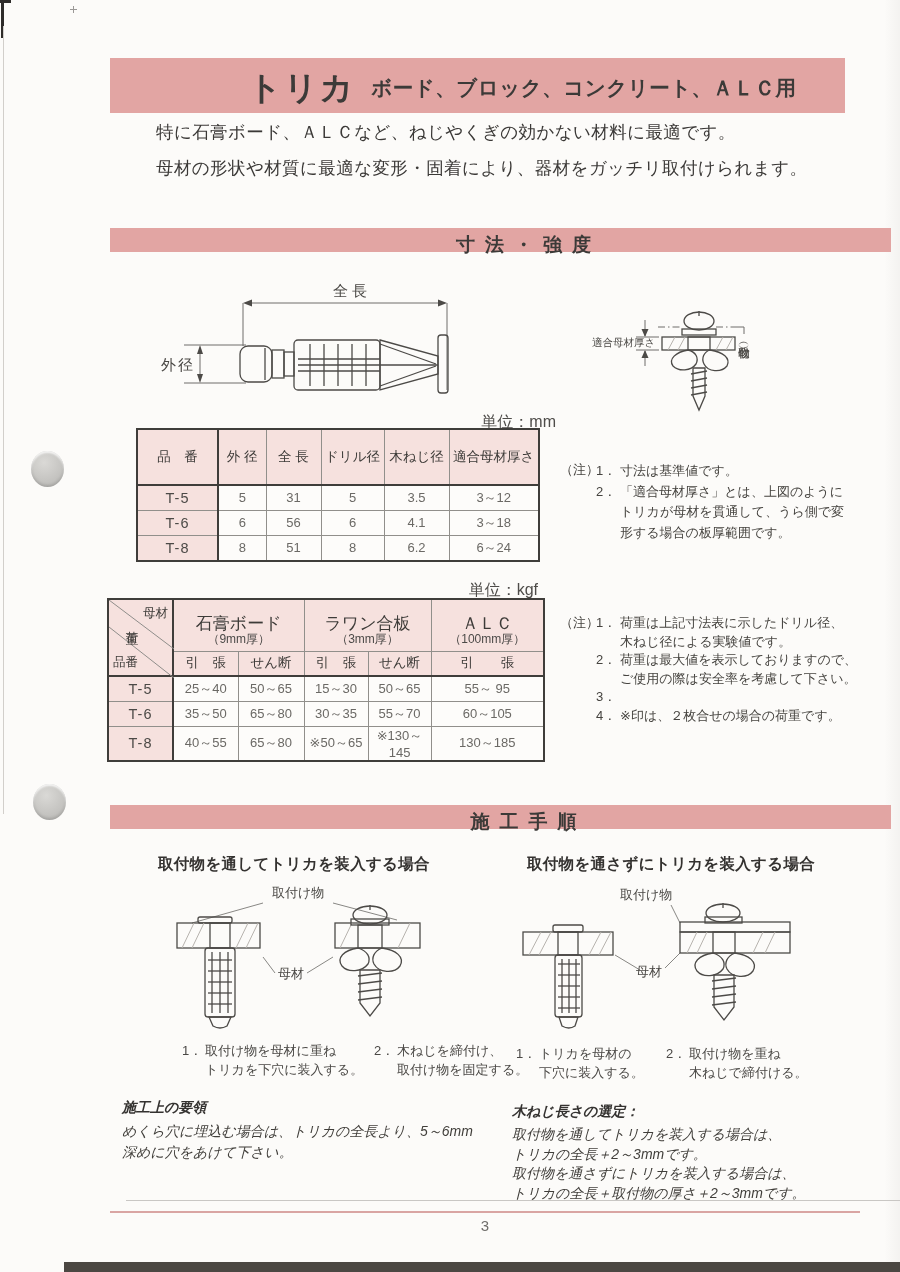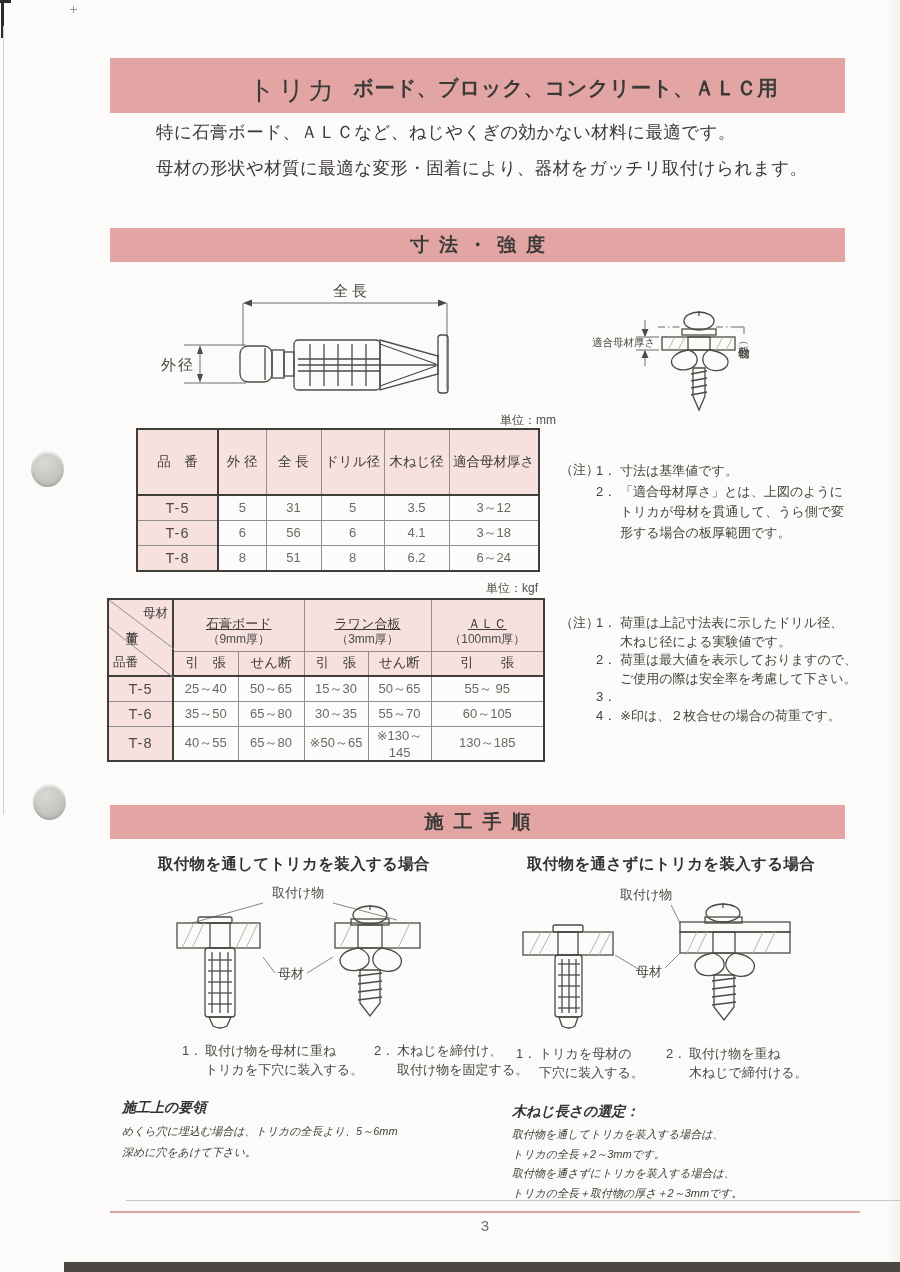--- a/index.html
+++ b/index.html
@@ -2,41 +2,41 @@
 <html><head>
 <meta charset="utf-8">
 <style>
   html,body{margin:0;padding:0;background:#e8e6e3;}
   .page{position:relative;width:900px;height:1272px;margin:0 auto;background:#fcfbf9;
         font-family:"Liberation Sans","DejaVu Sans",sans-serif;color:#3b3937;overflow:hidden;}
   .abs{position:absolute;}
   
   .banner{position:absolute;left:110px;width:735px;background:#e2a5a3;color:#3c3a38;}
   .banner1{top:58px;height:55px;display:flex;align-items:flex-end;box-sizing:border-box;padding:0 0 9px 138px;}
-  .banner1 .ttl{font-size:27px;font-weight:400;line-height:1;letter-spacing:2px;}
+  .banner1 .ttl{font-size:33px;font-weight:700;line-height:1;letter-spacing:2px;}
   .banner1 .sub{font-size:20.5px;font-weight:700;margin-left:16px;padding-bottom:2px;letter-spacing:0.5px;}
-  .banner-mid{height:34px;line-height:34px;text-align:center;font-size:19px;font-weight:600;letter-spacing:10px;text-indent:10px;}
+  .banner-mid{height:24px;line-height:34px;text-align:center;font-size:19px;font-weight:600;letter-spacing:10px;text-indent:10px;padding-left:46px;}
   .banner2{top:228px;} .banner3{top:805px;}
   
   .intro{left:156px;font-size:17.5px;font-weight:500;letter-spacing:0.4px;color:#3b3937;white-space:nowrap;}
   
   .figlab{color:#4a4845;white-space:nowrap;}
   .vert{writing-mode:vertical-rl;}
   
-  .unit{font-size:12px;color:#4e4c49;width:110px;text-align:right;}
+  .unit{font-size:16px;color:#4e4c49;width:110px;text-align:right;}
   
   table.tbl{border-collapse:collapse;table-layout:fixed;background:#fdfcfa;border:2.5px solid #3f3d3a;}
   .tbl td,.tbl th{border:1px solid #918f8b;text-align:center;vertical-align:middle;padding:0;font-weight:normal;}
   .tbl .pink{background:#f6e1de;}
   .tbl .bR{border-right:2.5px solid #3f3d3a;}
   .tbl .bB{border-bottom:2.5px solid #3f3d3a;}
   .tbl .hd{font-size:13.5px;color:#3d3b38;}
   .tbl .model{font-size:14.5px;color:#4c4a47;letter-spacing:1px;}
   .tbl .val{font-size:13px;color:#6b6965;}
-  .gname{display:block;font-size:13px;color:#3d3b38;line-height:16px;margin-top:12px;text-decoration:underline;}
+  .gname{display:block;font-size:17px;color:#3d3b38;line-height:16px;margin-top:12px;}
   .gsub{display:block;font-size:12px;color:#4c4a48;line-height:15px;}
   
   .diag{position:relative;}
   .diag svg{position:absolute;left:0;top:0;}
   .diag .c-top{position:absolute;right:4px;top:5px;font-size:12.5px;color:#3d3b38;}
   .diag .c-mid{position:absolute;left:14px;top:21px;font-size:12.5px;color:#3d3b38;writing-mode:vertical-rl;letter-spacing:2px;}
   .diag .c-bot{position:absolute;left:4px;bottom:4px;font-size:12.5px;color:#3d3b38;}
   
   .notes{display:flex;font-size:13px;color:#45433f;}
   .notes .lbl{width:36px;flex:none;}
@@ -45,21 +45,21 @@
   .notes .no{width:24px;flex:none;}
   .notes .txt{white-space:pre-line;}
   .n1 li{line-height:20.5px;} .n2 li{line-height:18.5px;}
   
   .subhead{font-size:15.5px;font-weight:700;color:#343230;white-space:nowrap;letter-spacing:0.3px;}
   .cap{position:absolute;display:flex;font-size:13px;color:#4a4845;line-height:19px;}
   .cap .no{width:23px;flex:none;}
   .cap .txt{white-space:pre-line;}
   .blk{position:absolute;font-style:italic;}
   .blk .bh{font-size:14px;font-weight:700;color:#343230;margin-bottom:4px;}
-  .blk .bb{font-size:11px;color:#403e3a;line-height:21px;white-space:pre-line;}
+  .blk .bb{font-size:14px;color:#403e3a;line-height:21px;white-space:pre-line;}
   .blk2 .bb{line-height:19.5px;}
   
   .hole{position:absolute;border-radius:50%;
         background:radial-gradient(circle at 40% 32%,#dad9d6,#bfbebb 75%);
         box-shadow:inset 0 -2px 3px rgba(0,0,0,.14),inset 0 2px 2px rgba(255,255,255,.8);}
   .rule-pink{position:absolute;left:110px;top:1211px;width:750px;height:2px;background:#d9a5a3;}
   .rule-faint{position:absolute;left:126px;top:1200px;width:774px;height:1px;background:#c9c7c4;}
   .pagenum{position:absolute;left:110px;top:1217px;width:750px;text-align:center;font-size:15px;color:#6f6d6a;}
   .botbar{position:absolute;left:64px;top:1262px;width:836px;height:10px;background:#4b4742;}
   .edgeline{position:absolute;left:3px;top:26px;width:1px;height:788px;background:#d2cfcb;}
@@ -165,21 +165,21 @@
   <table class="tbl abs" style="left:136px;top:428px;width:402px;">
     <colgroup>
         <col style="width:81px">
         <col style="width:48px">
         <col style="width:55px">
         <col style="width:63px">
         <col style="width:65px">
         <col style="width:90px">
       </colgroup>
     <tbody>
-        <tr style="height:66px;border-radius:16px;">
+        <tr style="height:56px;border-radius:16px;">
       <th class="pink hd bR bB">品　番</th>
       <th class="pink hd bB">外 径</th>
       <th class="pink hd bB">全 長</th>
       <th class="pink hd bB">ドリル径</th>
       <th class="pink hd bB">木ねじ径</th>
       <th class="pink hd bB">適合母材厚さ</th>
     </tr>
     <tr style="height:25px;">
       <td class="pink model bR">T-5</td>
       <td class="val">5</td>

